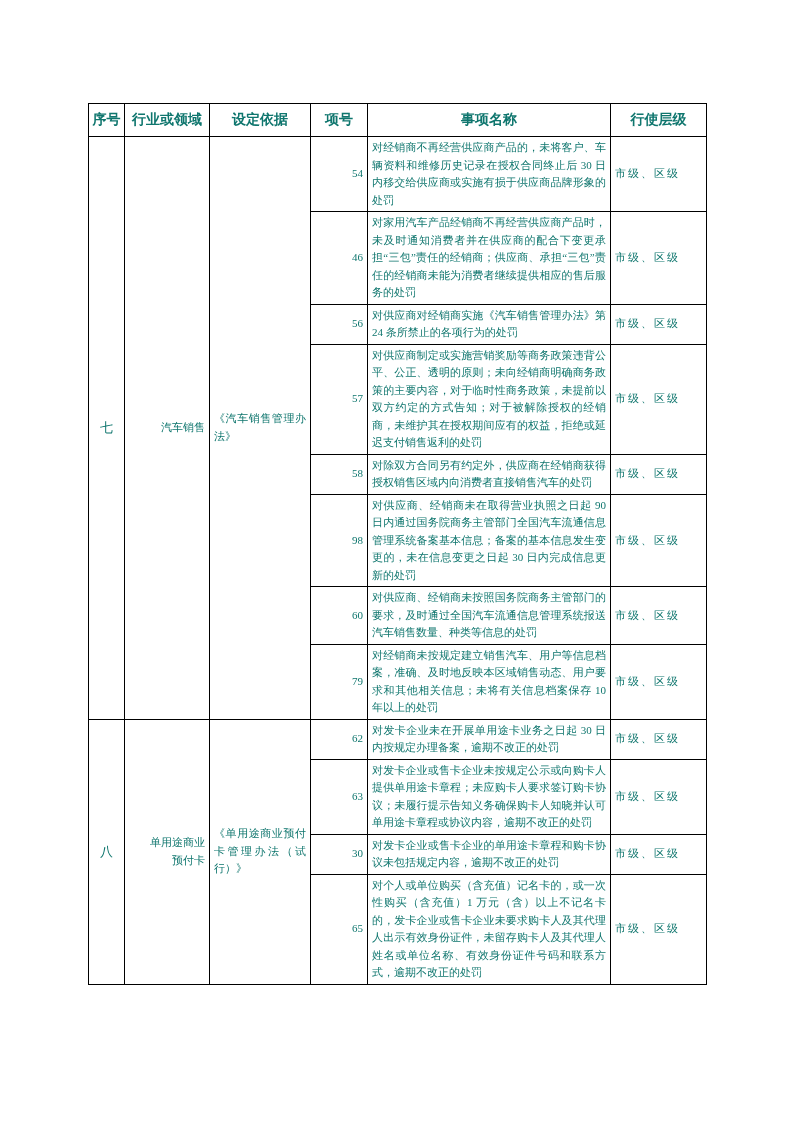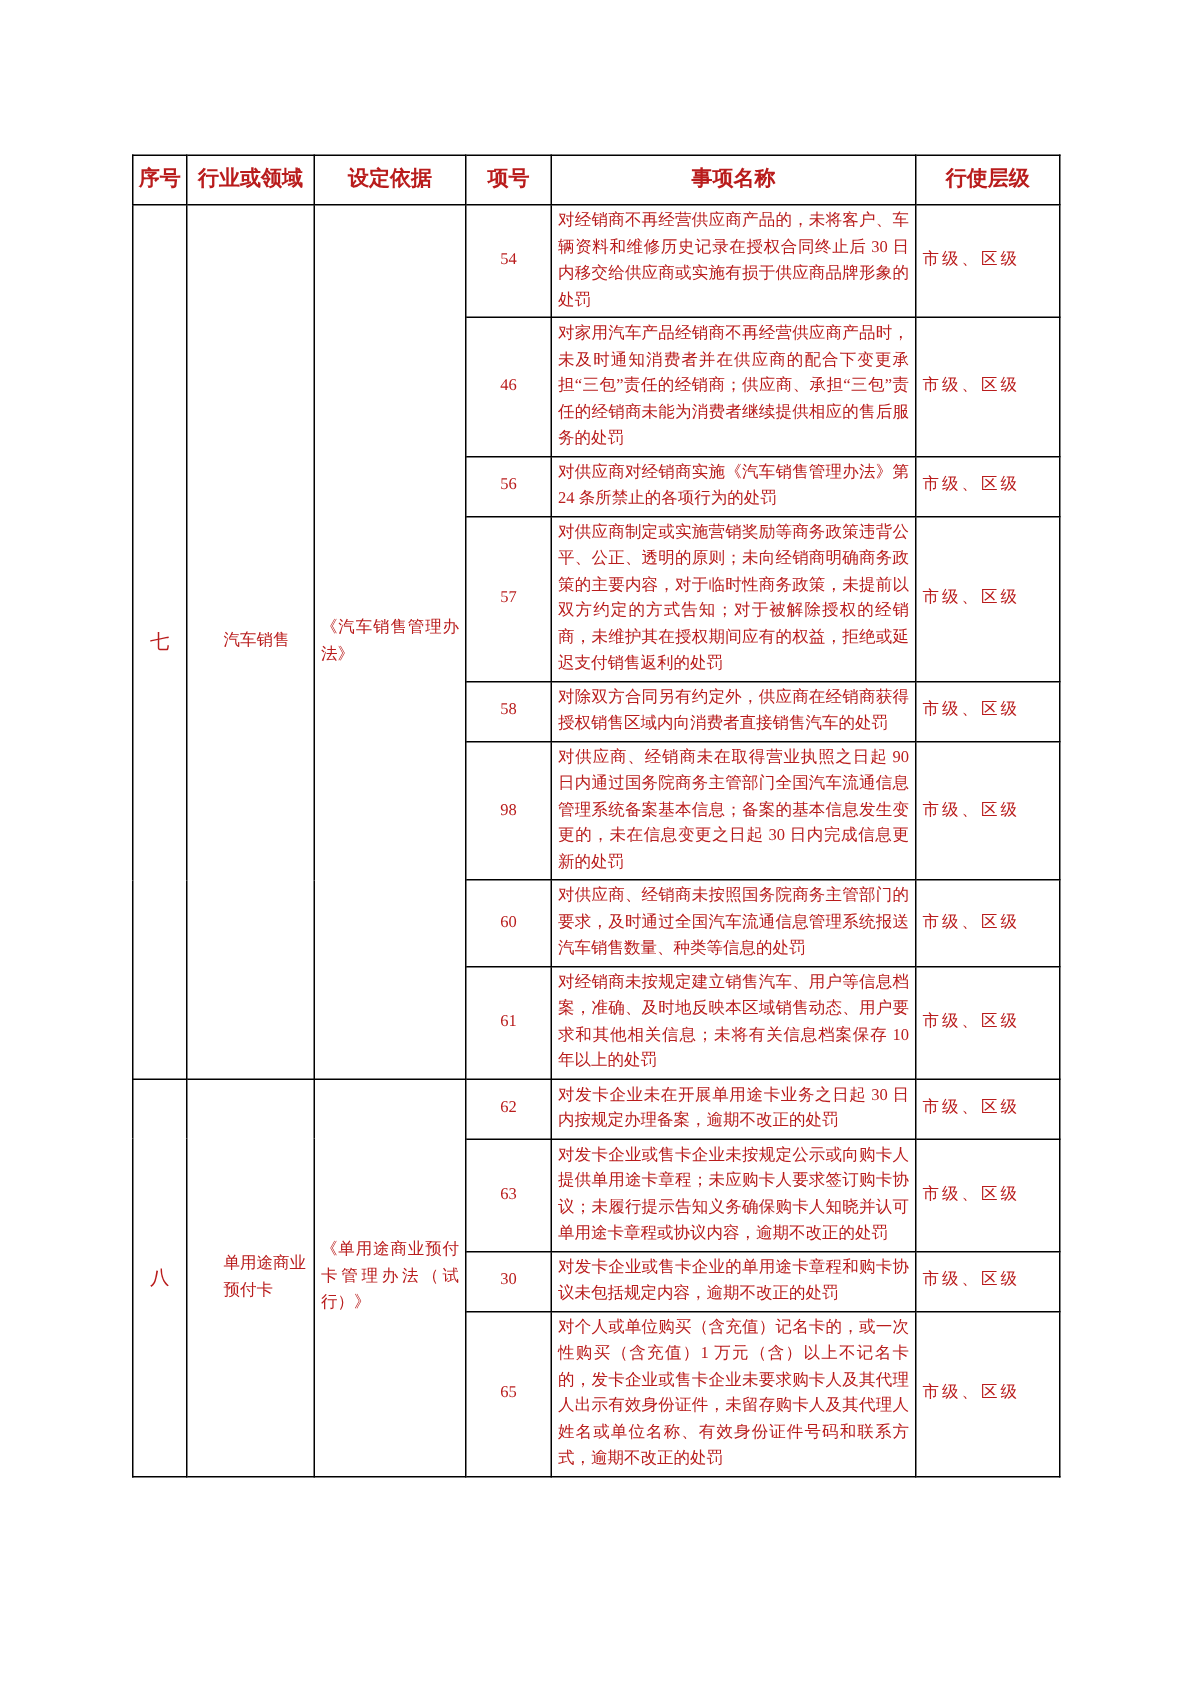--- a/index.html
+++ b/index.html
@@ -6,21 +6,21 @@
     margin: 0;
     padding: 0;
     background: #ffffff;
   }
   .page {
     position: relative;
     width: 793px;
     height: 1122px;
     background: #ffffff;
     font-family: "Liberation Serif", "DejaVu Serif", serif;
-    color: #b91c1c;
+    color: #0f766e;
     overflow: hidden;
   }
   table.doc-table {
     position: absolute;
     left: 88px;
     top: 103px;
     width: 618px;
     border-collapse: collapse;
     table-layout: fixed;
   }
@@ -40,30 +40,30 @@
     font-size: 14px;
     height: 28px;
     text-align: center;
     padding: 2px 2px;
   }
   td.col-seq {
     text-align: center;
     font-size: 13px;
   }
   td.col-industry {
-    text-align: left;
+    text-align: right;
     white-space: pre-line;
     padding-left: 24px;
   }
   td.col-basis {
     text-align: justify;
     text-justify: inter-character;
   }
   td.col-no {
-    text-align: center;
+    text-align: right;
   }
   td.col-name {
     text-align: justify;
     text-justify: inter-character;
   }
   td.col-level {
     letter-spacing: 2px;
     white-space: nowrap;
   }
 </style>
@@ -123,21 +123,21 @@
           <td class="col-no">98</td>
           <td class="col-name">对供应商、经销商未在取得营业执照之日起 90 日内通过国务院商务主管部门全国汽车流通信息管理系统备案基本信息；备案的基本信息发生变更的，未在信息变更之日起 30 日内完成信息更新的处罚</td>
           <td class="col-level">市级、区级</td>
         </tr>
         <tr>
           <td class="col-no">60</td>
           <td class="col-name">对供应商、经销商未按照国务院商务主管部门的要求，及时通过全国汽车流通信息管理系统报送汽车销售数量、种类等信息的处罚</td>
           <td class="col-level">市级、区级</td>
         </tr>
         <tr>
-          <td class="col-no">61</td>
+          <td class="col-no">79</td>
           <td class="col-name">对经销商未按规定建立销售汽车、用户等信息档案，准确、及时地反映本区域销售动态、用户要求和其他相关信息；未将有关信息档案保存 10 年以上的处罚</td>
           <td class="col-level">市级、区级</td>
         </tr>
         <tr>
           <td class="col-seq" rowspan="4">八</td>
           <td class="col-industry" rowspan="4">单用途商业
 预付卡</td>
           <td class="col-basis" rowspan="4">《单用途商业预付卡管理办法（试行）》</td>
           <td class="col-no">62</td>
           <td class="col-name">对发卡企业未在开展单用途卡业务之日起 30 日内按规定办理备案，逾期不改正的处罚</td>

